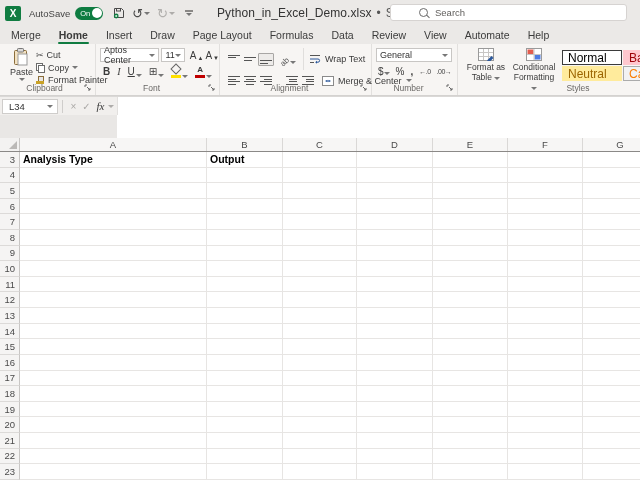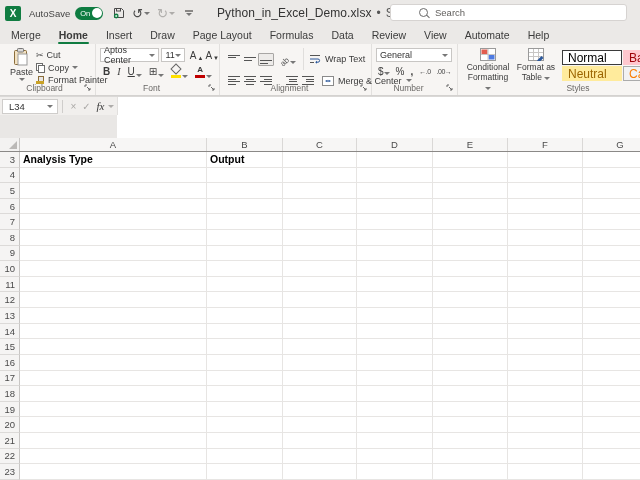--- a/index.html
+++ b/index.html
@@ -371,38 +371,38 @@
       </div>
     </div>
     <div class="glabel">Number</div>
     <svg class="launcher" viewBox="0 0 8 8">
       <path d="M1 3 V1 H3 M3 3 L6 6 M6 4 V6 H4" fill="none" stroke="#666"></path>
     </svg>
   </div>
 
   <div class="group g-styles">
     <div class="gbody">
+      <div class="bigbtn" style="width:40px">
+        <svg width="16" height="13" viewBox="0 0 16 13">
+          <rect x="0.5" y="0.5" width="15" height="12" fill="#fff" stroke="#9a9a9a"></rect>
+          <path d="M1 4.5 h14 M1 8.5 h14 M5.5 1 v11 M10.5 1 v11" stroke="#C8C6C4"></path>
+          <path d="M9 12.5 L13.5 8 L15.5 10 L11 14.5 z" fill="#2B579A"></path>
+        </svg>
+        <span class="cap"><span>Format as</span><br>
+        <span>Table</span> <span class="caret"></span></span>
+      </div>
       <div class="bigbtn">
         <svg width="16" height="13" viewBox="0 0 16 13">
           <rect x="0.5" y="0.5" width="15" height="12" fill="#fff" stroke="#9a9a9a"></rect>
           <rect x="1.5" y="1.5" width="6" height="4.5" fill="#E25D4E"></rect>
           <rect x="8.5" y="7" width="6" height="4.5" fill="#4E7BE2"></rect>
           <path d="M8 1 v11 M1 6.5 h14" stroke="#C8C6C4"></path>
         </svg>
         <span class="cap"><span>Conditional</span><br>
         <span>Formatting</span> <span class="caret"></span></span>
-      </div>
-      <div class="bigbtn" style="width:40px">
-        <svg width="16" height="13" viewBox="0 0 16 13">
-          <rect x="0.5" y="0.5" width="15" height="12" fill="#fff" stroke="#9a9a9a"></rect>
-          <path d="M1 4.5 h14 M1 8.5 h14 M5.5 1 v11 M10.5 1 v11" stroke="#C8C6C4"></path>
-          <path d="M9 12.5 L13.5 8 L15.5 10 L11 14.5 z" fill="#2B579A"></path>
-        </svg>
-        <span class="cap"><span>Format as</span><br>
-        <span>Table</span> <span class="caret"></span></span>
       </div>
       <div class="gallery">
           <div class="style-cell sel" style="background: rgb(255, 255, 255); color: rgb(0, 0, 0);">Normal</div>
           <div class="style-cell" style="background: rgb(255, 199, 206); color: rgb(156, 0, 6);">Bad</div>
           <div class="style-cell" style="background: rgb(255, 235, 156); color: rgb(156, 101, 0);">Neutral</div>
           <div class="style-cell" style="background: rgb(242, 242, 242); color: rgb(250, 125, 0); border-color: rgb(171, 171, 171);">Calculation</div>
         </div>
     </div>
     <div class="glabel" style="left:60px;right:auto;width:120px">Styles</div>
   </div>

